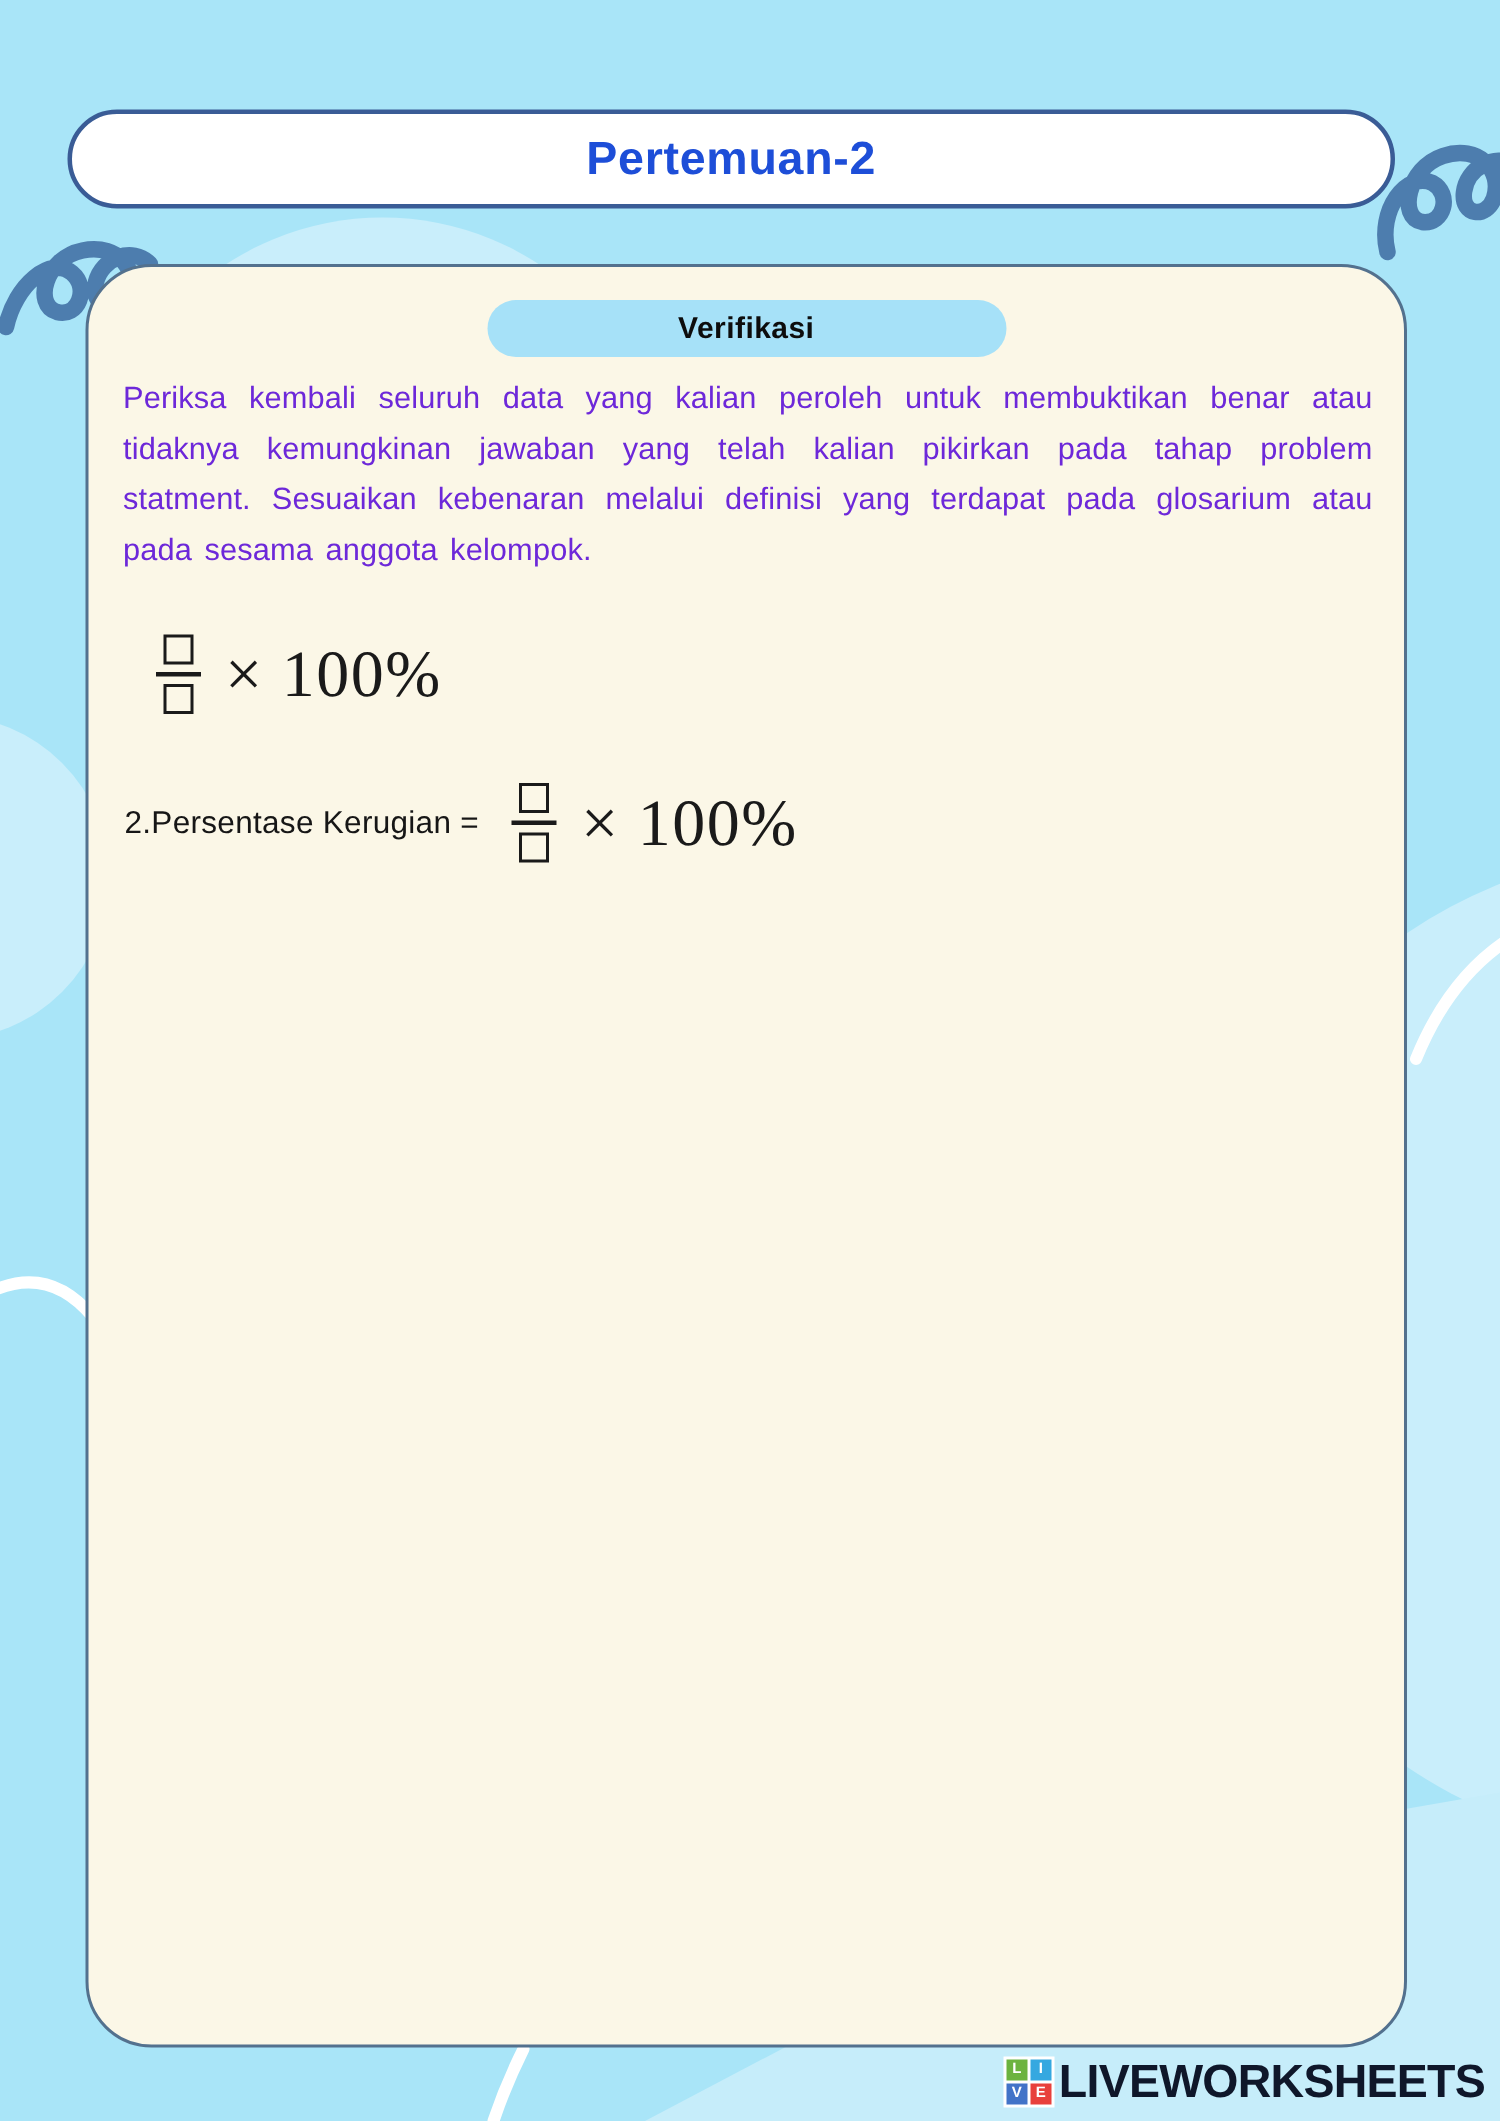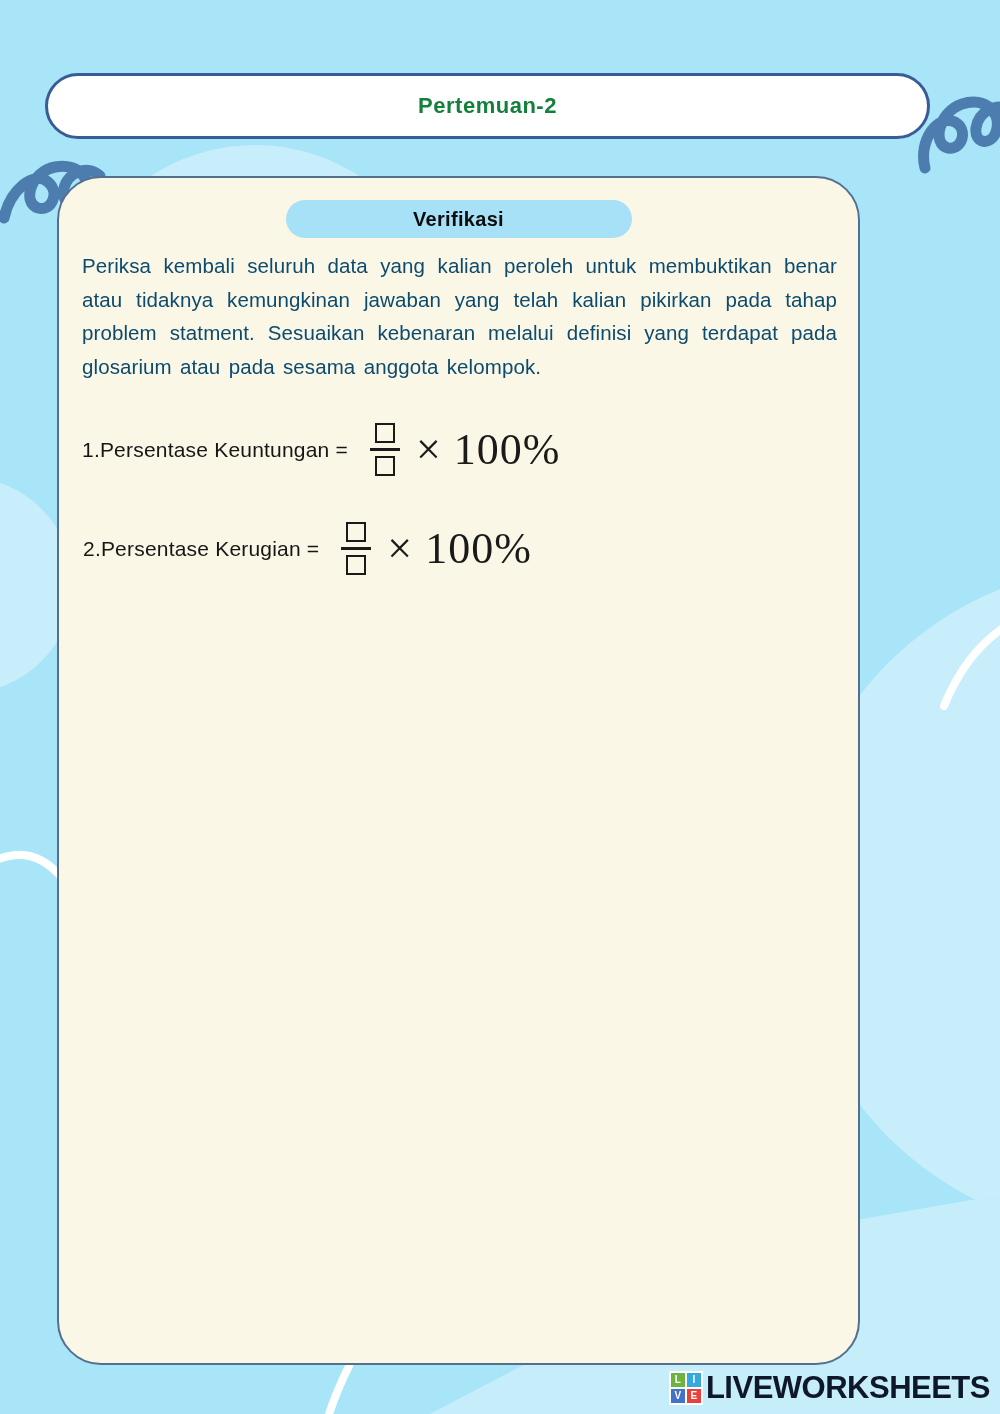--- a/index.html
+++ b/index.html
@@ -13,41 +13,41 @@
   .bg-decor{position:absolute;inset:0;width:1000px;height:1414px;}
 
   
   .header-pill{
     position:absolute;left:45px;top:73px;width:885px;height:66px;
     background:#ffffff;border:3px solid #3a5c96;border-radius:36px;
     box-sizing:border-box;
     display:flex;align-items:center;justify-content:center;
   }
   .header-pill .title{
-    font-size:22px;font-weight:800;color:#15803d;letter-spacing:.5px;
+    font-size:31px;font-weight:800;color:#1d4ed8;letter-spacing:.5px;
   }
 
   
   .card{
-    position:absolute;left:57px;top:176px;width:803px;height:1189px;
+    position:absolute;left:57px;top:176px;width:881px;height:1189px;
     background:#fbf7e7;border:2px solid #53718e;border-radius:44px;
     box-sizing:border-box;
   }
 
   .badge{
     width:346px;height:38px;border-radius:19px;background:#a6e1f8;
     margin:0 auto;display:flex;align-items:center;justify-content:center;
     font-size:20px;font-weight:700;color:#0d0d0d;letter-spacing:.3px;
   }
   .badge.first{margin-top:22px;}
   .badge.second{margin-top:15px;}
 
   .para{
     margin:11px 21px 0 23px;
-    font-size:20.5px;line-height:33.5px;color:#0c4a6e;
+    font-size:20.5px;line-height:33.5px;color:#6d28d9;
     text-align:justify;word-spacing:2.5px;letter-spacing:.1px;
   }
 
   .formula-row{
     display:flex;align-items:center;
     margin-left:23px;
   }
   .formula-row.first{margin-top:40px;}
   .formula-row.second{margin-top:46px;margin-left:24px;}
   .formula-label{font-size:21px;color:#161616;letter-spacing:.2px;}
@@ -113,21 +113,20 @@
 
   <div class="badge first">
     <span>Verifikasi</span>
   </div>
 
   <p class="para">Periksa kembali seluruh data yang kalian peroleh untuk membuktikan benar atau tidaknya kemungkinan jawaban yang telah kalian pikirkan pada tahap problem statment. Sesuaikan kebenaran melalui definisi yang terdapat pada glosarium atau pada sesama anggota kelompok.</p>
 
 
 
   <div class="formula-row first">
-    <span class="formula-label">1.Persentase Keuntungan =</span>
     <span class="fraction">
       <span class="answer-box"></span>
       <span class="frac-line"></span>
       <span class="answer-box"></span>
     </span>
     <span class="multiplier">× 100%</span>
   </div>
 
   <div class="formula-row second">
     <span class="formula-label">2.Persentase Kerugian =</span>

